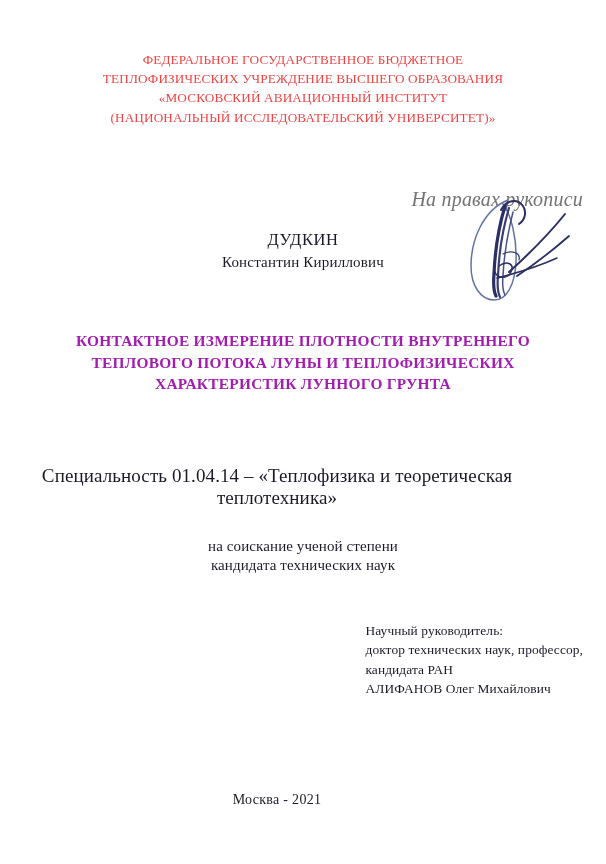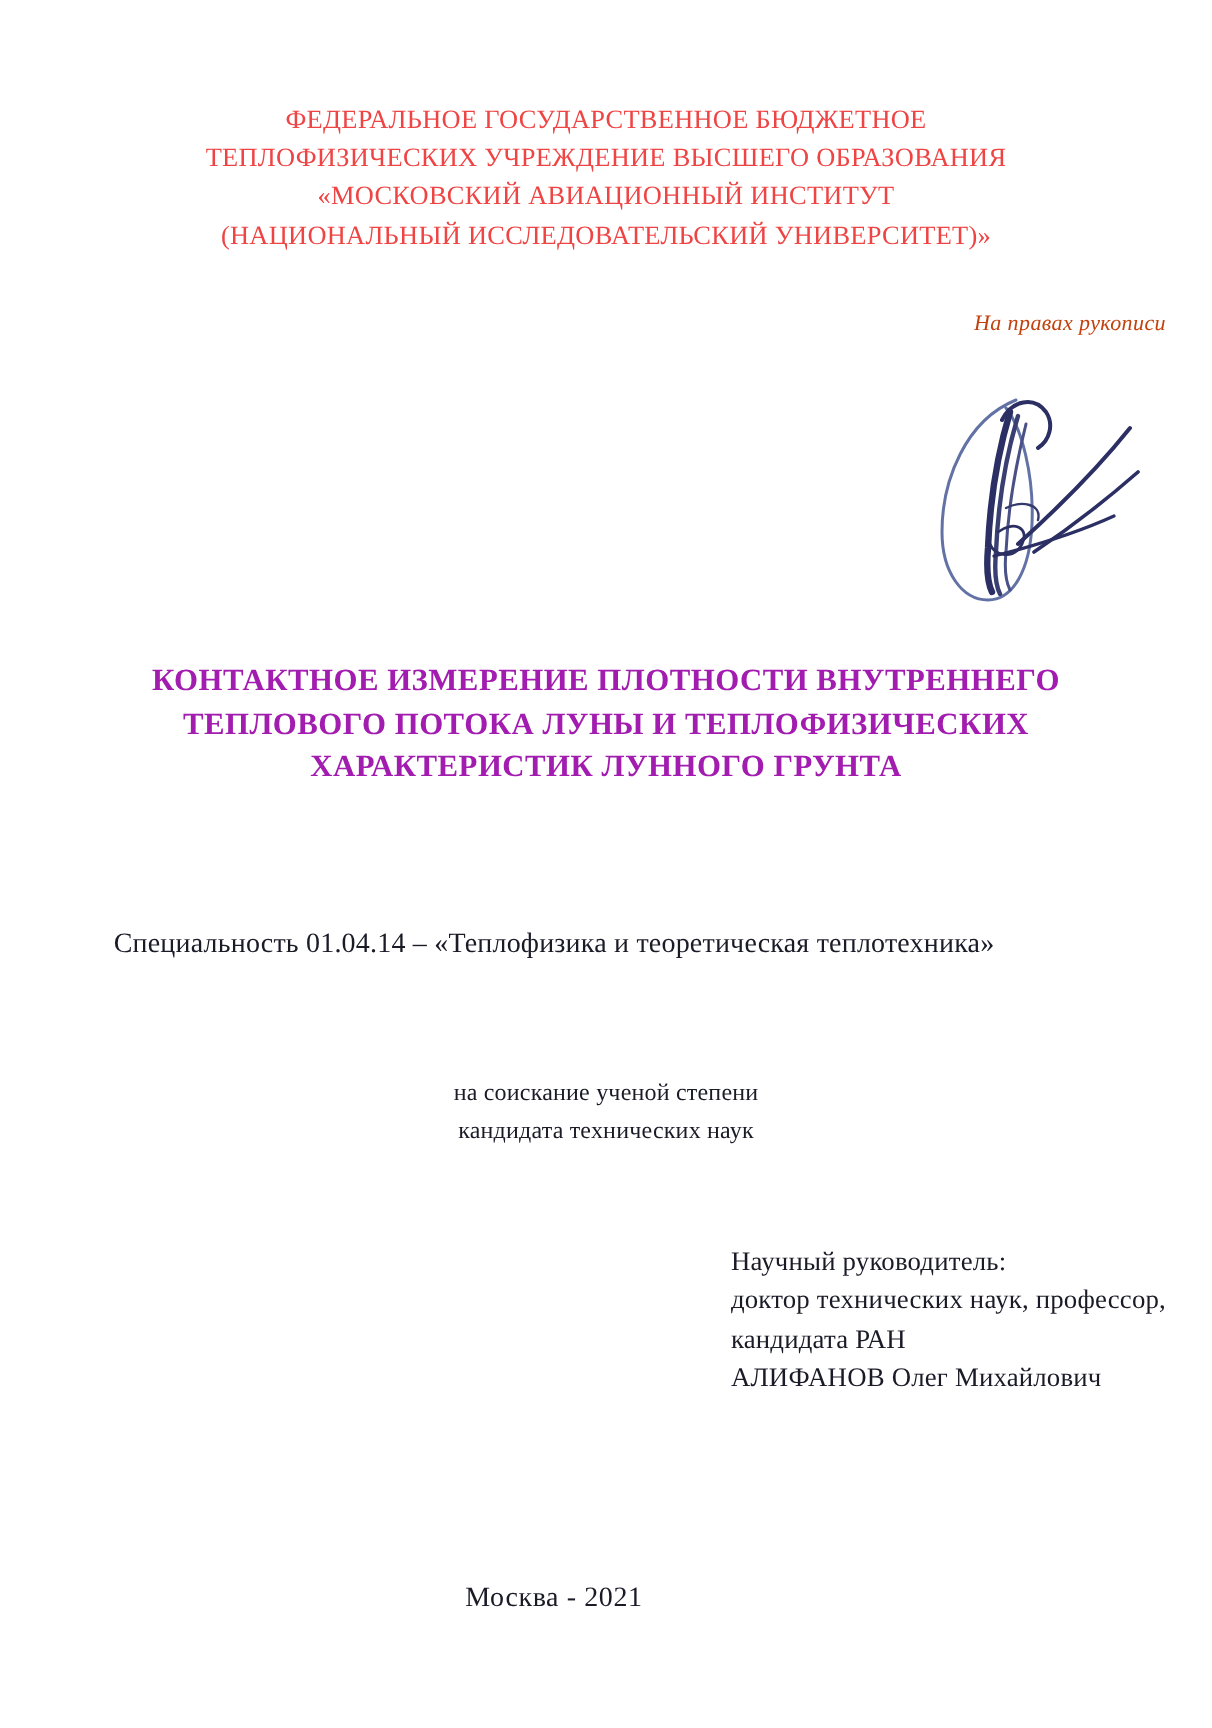--- a/index.html
+++ b/index.html
@@ -32,25 +32,25 @@
     line-height: 19.2px;
     letter-spacing: 0.15px;
     color: #ef4444;
   }
   .institution div { white-space: nowrap; }
 
   
   .manuscript-note {
     position: absolute;
     right: 23px;
-    top: 156px;
+    top: 188px;
     font-style: italic;
-    font-size: 11px;
+    font-size: 20px;
     letter-spacing: 0.2px;
-    color: #c2410c;
+    color: #737373;
   }
 
   
   .author {
     position: absolute;
     left: 0;
     top: 229px;
     width: 606px;
     text-align: center;
     line-height: 22px;
@@ -92,41 +92,41 @@
   }
   .doc-title div { white-space: nowrap; }
 
   
   .specialty {
     position: absolute;
     left: 0;
     top: 465px;
     width: 554px;
     text-align: center;
-    font-size: 14px;
+    font-size: 19px;
     letter-spacing: 0.1px;
   }
 
   
   .thesis-kind {
     position: absolute;
     left: 0;
     top: 537px;
     width: 606px;
     text-align: center;
     line-height: 18.6px;
   }
   .thesis-kind .kind-heading {
     display: block;
     font-size: 14.4px;
     letter-spacing: 0.7px;
   }
   .thesis-kind .kind-line {
     display: block;
-    font-size: 12px;
+    font-size: 15px;
     letter-spacing: 0.1px;
   }
 
   
   .supervisor {
     position: absolute;
     right: 23px;
     top: 621px;
     text-align: left;
     line-height: 19.4px;
@@ -175,20 +175,24 @@
 
       <path d="M108 44 C92 58 74 72 56 84" fill="none" stroke="#2b2f63" stroke-width="1.8" stroke-linecap="round"></path>
 
       <path d="M36 86 C52 82 74 76 96 66" fill="none" stroke="#2b2f63" stroke-width="1.6" stroke-linecap="round"></path>
 
       <path d="M38 74 C46 68 54 72 50 80 C46 88 36 86 34 80" fill="none" stroke="#2b2f63" stroke-width="1.4" stroke-linecap="round"></path>
       <path d="M42 62 C50 58 60 60 58 68" fill="none" stroke="#343a6b" stroke-width="1.2" stroke-linecap="round"></path>
     </svg>
   </div>
 
+  <div class="author">
+    <span class="author-surname">ДУДКИН</span>
+    <span class="author-given">Константин Кириллович</span>
+  </div>
 
   <div class="doc-title">
     <div>КОНТАКТНОЕ ИЗМЕРЕНИЕ ПЛОТНОСТИ ВНУТРЕННЕГО</div>
     <div>ТЕПЛОВОГО ПОТОКА ЛУНЫ И ТЕПЛОФИЗИЧЕСКИХ</div>
     <div>ХАРАКТЕРИСТИК ЛУННОГО ГРУНТА</div>
   </div>
 
   <div class="specialty">Специальность 01.04.14 – «Теплофизика и теоретическая теплотехника»</div>
 
   <div class="thesis-kind">

